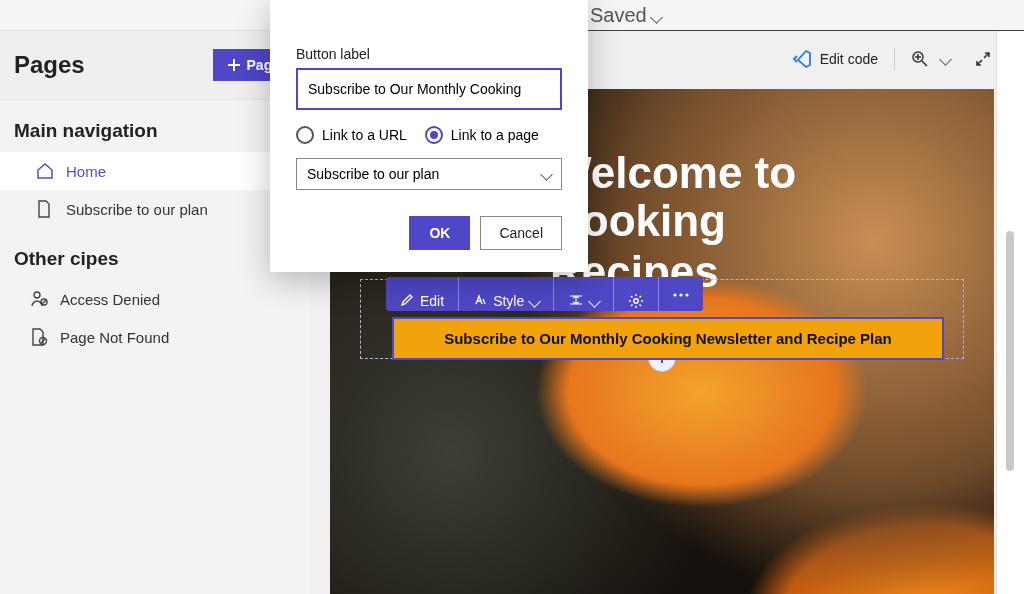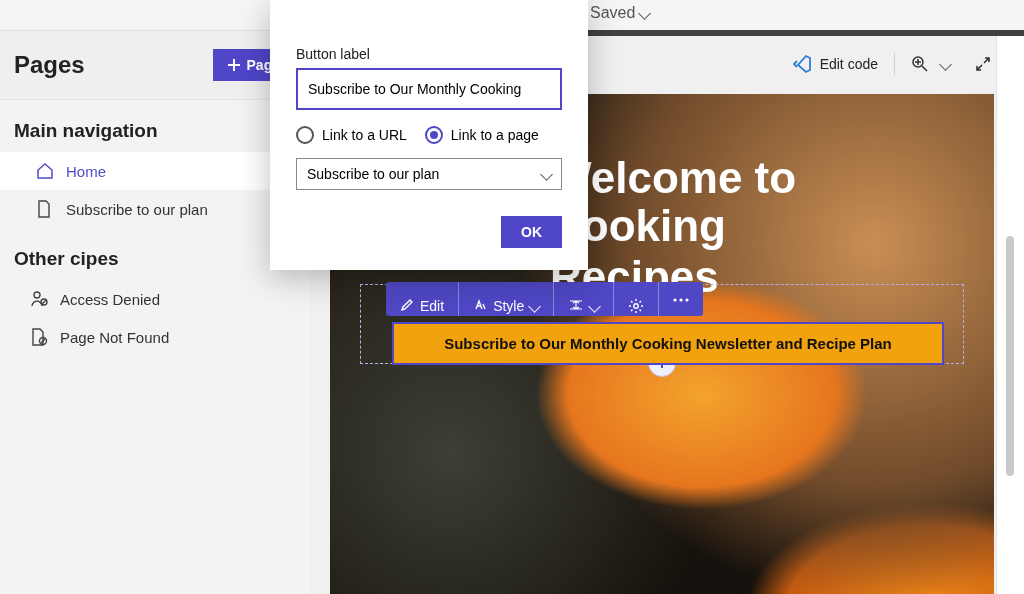--- a/index.html
+++ b/index.html
@@ -3,21 +3,21 @@
   <meta charset="utf-8">
   <style>
     * { box-sizing: border-box; margin: 0; padding: 0; }
     body {
       font-family: "Segoe UI", -apple-system, sans-serif;
       width: 1024px; height: 594px;
       background: #f5f5f5; overflow: hidden; position: relative;
     }
     
     .top-bar { height: 30px; display:flex; align-items:center; }
-    .saved { position:absolute; left:590px; top:4px; color:#555; font-size:16px; display:flex; align-items:flex-start; gap:5px; }
+    .saved { position:absolute; left:590px; top:4px; color:#555; font-size:20px; display:flex; align-items:flex-start; gap:5px; }
     
     .pages-panel {
       position:absolute; top:30px; left:0; width:310px;
       background:#f3f3f3; border-top:1px solid #e0e0e0;
       height:564px;
     }
     .pages-header {
       display:flex; justify-content:space-between; align-items:center;
       padding:18px 16px 18px 14px; border-bottom:1px solid #e5e5e5;
       background:#efefef;
@@ -34,21 +34,21 @@
       padding:10px 14px 10px 36px; font-size:15px; color:#333;
       cursor:pointer;
     }
     .nav-item.active { background:#fff; color:#4f4fc4; }
     .nav-item.active .nav-icon svg path, .nav-item.active .nav-icon svg rect { stroke:#4f4fc4; }
     .nav-icon { width:18px; height:18px; display:flex; align-items:center; }
 
     
     .canvas-wrap {
       position:absolute; top:30px; left:310px; right:0; height:564px;
-      background:#f0f0f0; border-top:6px solid #404040;
+      background:#f0f0f0; border-top:1px solid #404040;
     }
     .canvas-toolbar {
       display:flex; justify-content:flex-end; align-items:center;
       gap:0; padding:10px 20px 14px;
     }
     .tool-btn {
       display:flex; align-items:center; gap:8px;
       padding:6px 12px; border:none; background:transparent;
       font-size:14px; color:#222; cursor:pointer; height:36px;
     }
@@ -313,14 +313,15 @@
     </label>
   </div>
 
   <div class="dlg-select">
     <span>Subscribe to our plan</span>
     <span class="chev"></span>
   </div>
 
   <div class="dlg-actions">
     <button class="btn-ok">OK</button>
+    <button class="btn-cancel">Cancel</button>
   </div>
 </div>
 
 </body></html>

